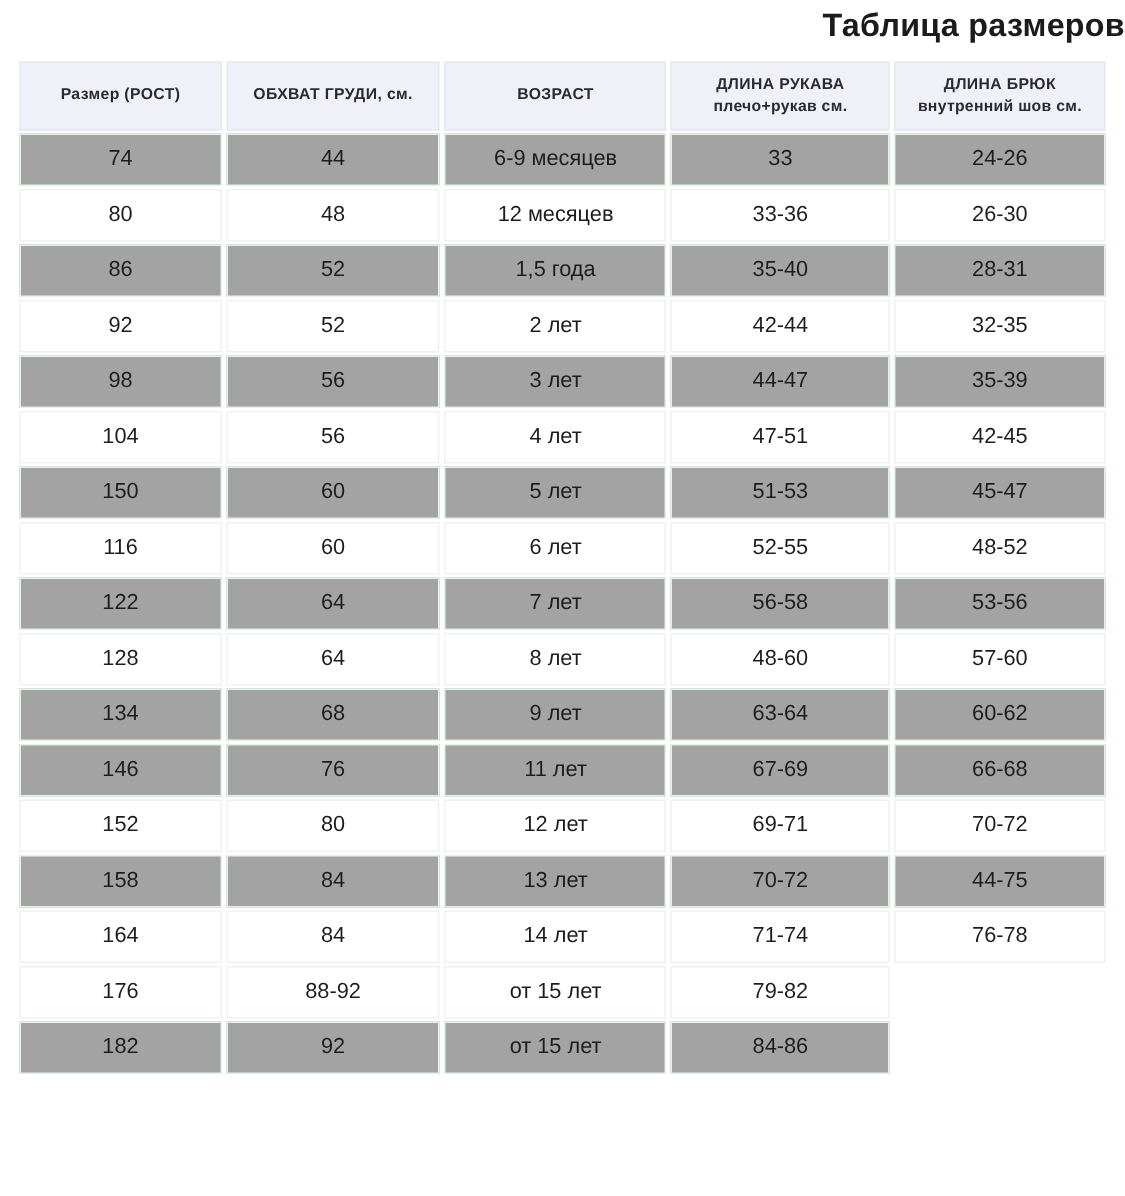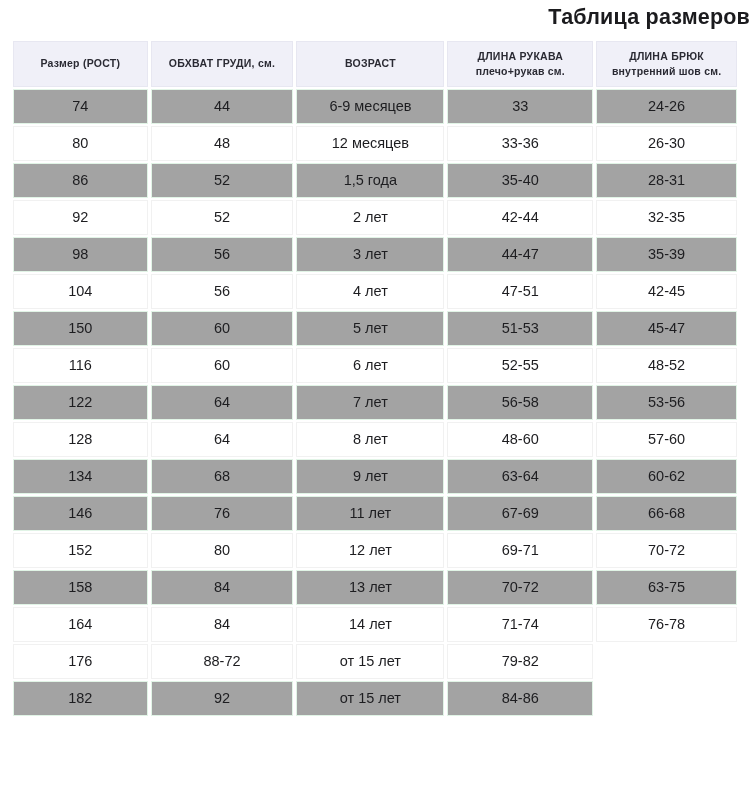--- a/index.html
+++ b/index.html
@@ -219,32 +219,32 @@
           <td>80</td>
           <td>12 лет</td>
           <td>69-71</td>
           <td>70-72</td>
         </tr>
         <tr class="alt">
           <td>158</td>
           <td>84</td>
           <td>13 лет</td>
           <td>70-72</td>
-          <td>63-75</td>
+          <td>44-75</td>
         </tr>
         <tr>
           <td>164</td>
           <td>84</td>
           <td>14 лет</td>
           <td>71-74</td>
           <td>76-78</td>
         </tr>
         <tr>
           <td>176</td>
-          <td>88-72</td>
+          <td>88-92</td>
           <td>от 15 лет</td>
           <td>79-82</td>
           <td class="empty"></td>
         </tr>
         <tr class="alt">
           <td>182</td>
           <td>92</td>
           <td>от 15 лет</td>
           <td>84-86</td>
           <td class="empty"></td>

